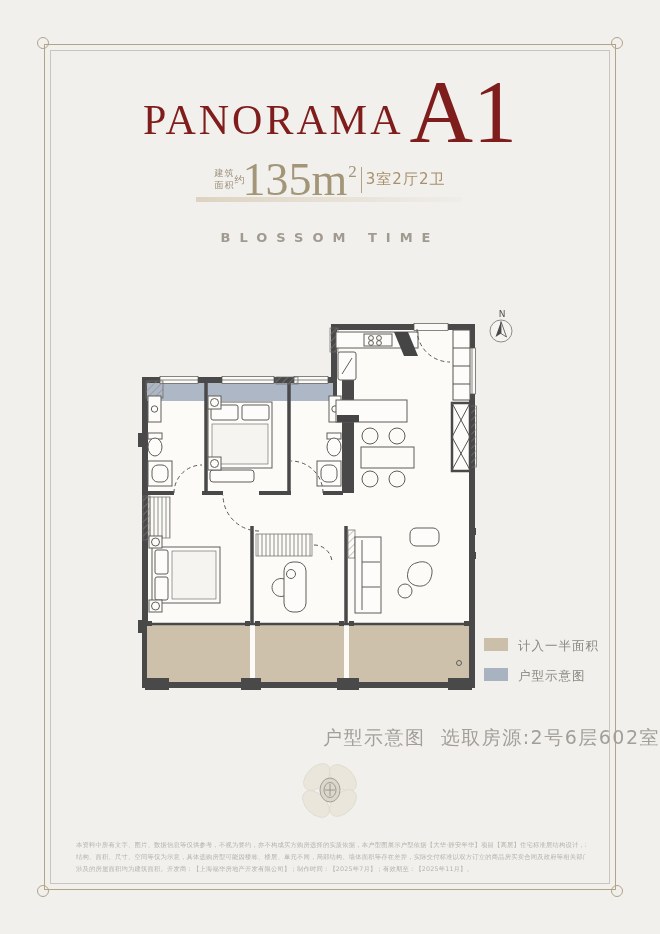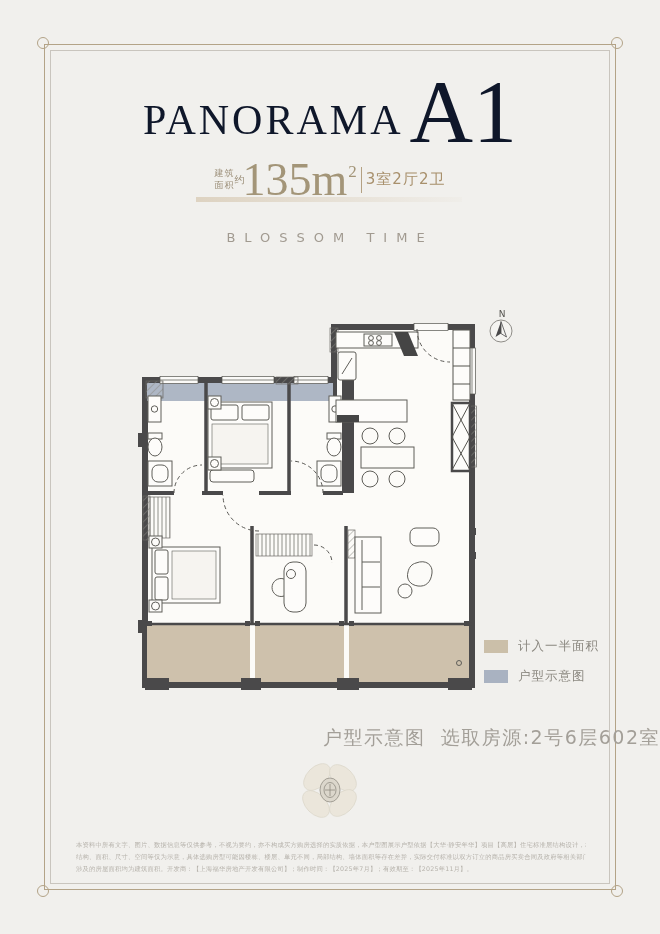--- a/index.html
+++ b/index.html
@@ -5,38 +5,38 @@
   html,body{margin:0;padding:0;}
   body{width:660px;height:934px;position:relative;background:#f1f0ed;overflow:hidden;
        font-family:"DejaVu Sans","Liberation Sans",sans-serif;}
   .stage{position:absolute;inset:0;}
   
   .frame-outer{position:absolute;inset:44px;border:1px solid #b3a387;}
   .frame-inner{position:absolute;inset:50px;border:1px solid #c9c5be;}
   .corner{position:absolute;width:10px;height:10px;border:1px solid #b3a387;border-radius:50%;background:transparent;}
   .c-tl{left:37px;top:37px}.c-tr{right:37px;top:37px}.c-bl{left:37px;bottom:37px}.c-br{right:37px;bottom:37px}
   
-  .title-row{position:absolute;left:0;right:0;top:72px;display:flex;justify-content:center;align-items:flex-start;color:#0f172a;}
+  .title-row{position:absolute;left:0;right:0;top:72px;display:flex;justify-content:center;align-items:flex-start;color:#7f1d1d;}
   .brand{font-family:"Liberation Serif","DejaVu Serif",serif;font-size:42px;letter-spacing:3px;margin-top:24px;}
   .unit{font-family:"Liberation Serif","DejaVu Serif",serif;font-size:88px;line-height:0.92;margin-left:6px;font-weight:400;}
   .spec-row{position:absolute;left:0;right:0;top:160px;display:flex;justify-content:center;align-items:center;}
   .area-label{display:flex;flex-direction:column;font-size:9px;line-height:1.25;color:#9a8d77;letter-spacing:1px;}
   .area-approx{font-size:10px;color:#9a8d77;margin-right:-2px;}
   .area-value{font-family:"Liberation Serif","DejaVu Serif",serif;font-size:46px;line-height:.85;color:#a39578;}
   .area-sup{font-size:17px;vertical-align:18px;margin-left:1px;}
   .spec-div{width:1px;height:26px;background:#b4a183;margin:0 4px;}
   .spec-layout{font-size:15px;color:#a8906c;letter-spacing:1px;}
   .grad-bar{position:absolute;left:196px;top:197px;width:266px;height:5px;
             background:linear-gradient(to right,rgba(198,175,140,.45),rgba(198,175,140,.04));}
-  .subtitle{position:absolute;left:0;right:0;top:230px;text-align:center;font-size:13px;letter-spacing:9px;color:#a19a90;}
+  .subtitle{position:absolute;left:0;right:0;top:230px;text-align:center;font-size:13px;letter-spacing:9px;color:#a19a90;font-weight:bold;}
   
   .plan-wrap{position:absolute;left:124px;top:300px;width:396px;height:420px;}
   
   .legend{position:absolute;left:484px;top:638px;}
-  .legend-item{display:flex;align-items:center;margin-bottom:13px;}
+  .legend-item{display:flex;margin-bottom:13px;}
   .swatch{width:24px;height:13px;margin-right:10px;}
   .swatch-half{background:#cbbfa9;}
   .swatch-excluded{background:#a9b2c1;}
   .legend-label{font-size:12.5px;color:#8b8880;letter-spacing:1px;white-space:nowrap;}
   
   .caption{position:absolute;left:0;right:0;top:725px;text-align:right;font-size:19px;color:#a39f98;
            letter-spacing:1.5px;white-space:pre;}
   
   .flower{position:absolute;left:295px;top:757px;width:70px;height:66px;}
   

